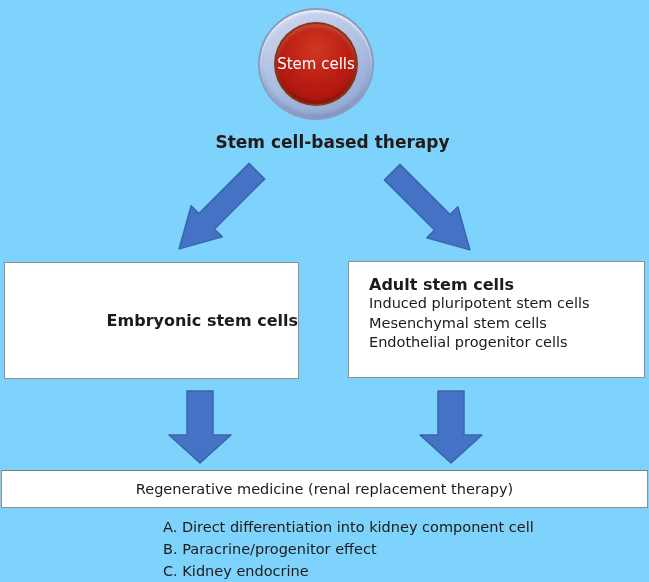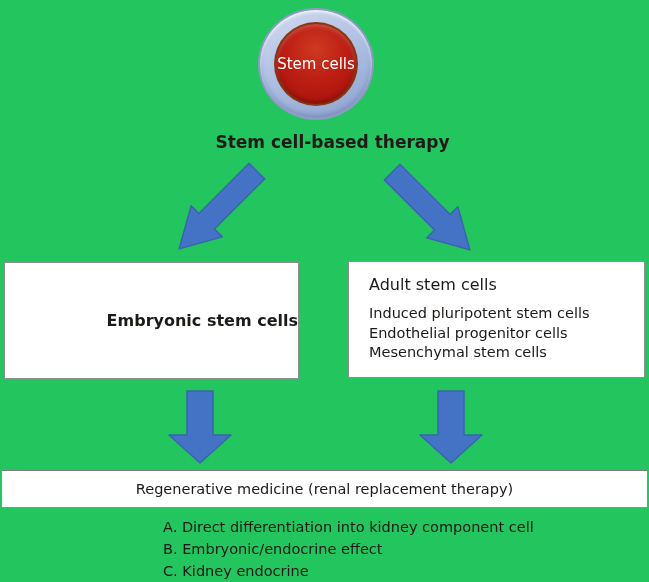--- a/index.html
+++ b/index.html
@@ -4,21 +4,21 @@
 <style>
   html, body {
     margin: 0;
     padding: 0;
     background: #ffffff;
   }
   .canvas {
     position: relative;
     width: 649px;
     height: 582px;
-    background: #22c55e;
+    background: #7dd3fc;
     overflow: hidden;
     font-family: "DejaVu Sans", "Liberation Sans", sans-serif;
     color: #1d1a17;
   }
 
   
   .ring {
     position: absolute;
     left: 258px;
     top: 8px;
@@ -111,23 +111,22 @@
     font-size: 16px;
   }
   .box-adult {
     left: 348px;
     top: 261px;
     width: 297px;
     height: 117px;
     padding: 13px 8px 0 20px;
   }
   .box-adult .box-title {
-    font-weight: normal;
+    font-weight: bold;
     font-size: 16px;
-    margin-bottom: 10px;
   }
   .box-adult .box-line {
     font-size: 14.5px;
     line-height: 19.5px;
   }
   .box-outcome {
     left: 1px;
     top: 470px;
     width: 647px;
     height: 38px;
@@ -171,35 +170,35 @@
     <polygon class="arrow-shape" points="12,1 34,1 34,72 45,72 23,111 1,72 12,72"></polygon>
   </svg>
 
   <div class="box box-embryonic">
     <span class="box-title">Embryonic stem cells</span>
   </div>
 
   <div class="box box-adult">
     <div class="box-title">Adult stem cells</div>
     <div class="box-line">Induced pluripotent stem cells</div>
+    <div class="box-line">Mesenchymal stem cells</div>
     <div class="box-line">Endothelial progenitor cells</div>
-    <div class="box-line">Mesenchymal stem cells</div>
   </div>
 
   <svg class="arrow arrow-down-left" width="64" height="74" viewBox="0 0 64 74">
     <polygon class="arrow-shape" points="19,1 45,1 45,45 63,45 32,73 1,45 19,45"></polygon>
   </svg>
 
   <svg class="arrow arrow-down-right" width="64" height="74" viewBox="0 0 64 74">
     <polygon class="arrow-shape" points="19,1 45,1 45,45 63,45 32,73 1,45 19,45"></polygon>
   </svg>
 
   <div class="box box-outcome">
     <span>Regenerative medicine (renal replacement therapy)</span>
   </div>
 
   <div class="mechanisms">
     <div class="mech-line">A. Direct differentiation into kidney component cell</div>
-    <div class="mech-line">B. Embryonic/endocrine effect</div>
+    <div class="mech-line">B. Paracrine/progenitor effect</div>
     <div class="mech-line">C. Kidney endocrine</div>
   </div>
 
 </div>
 
 </body></html>

